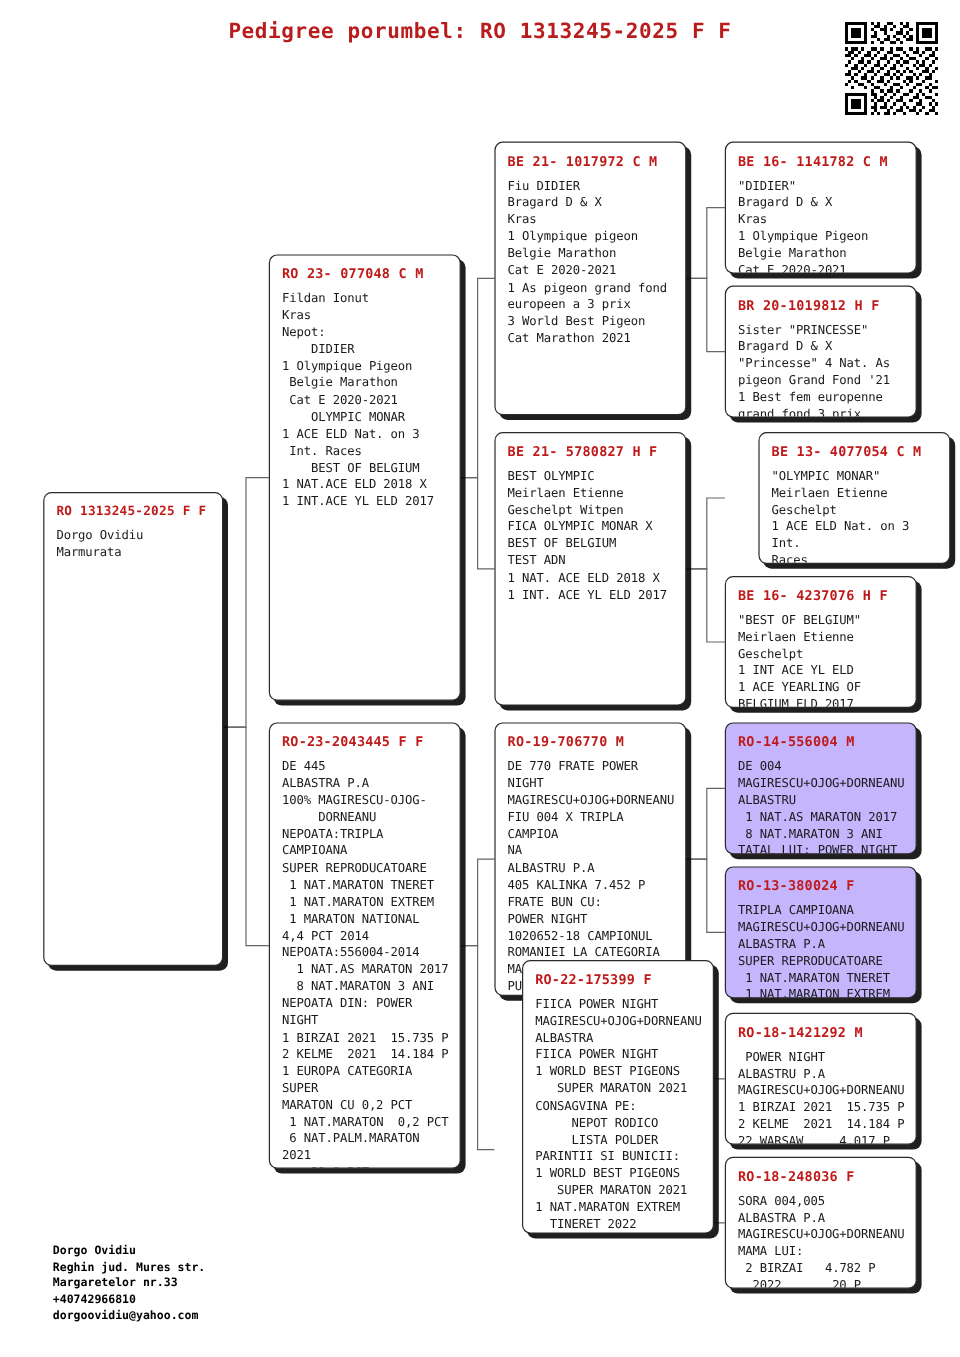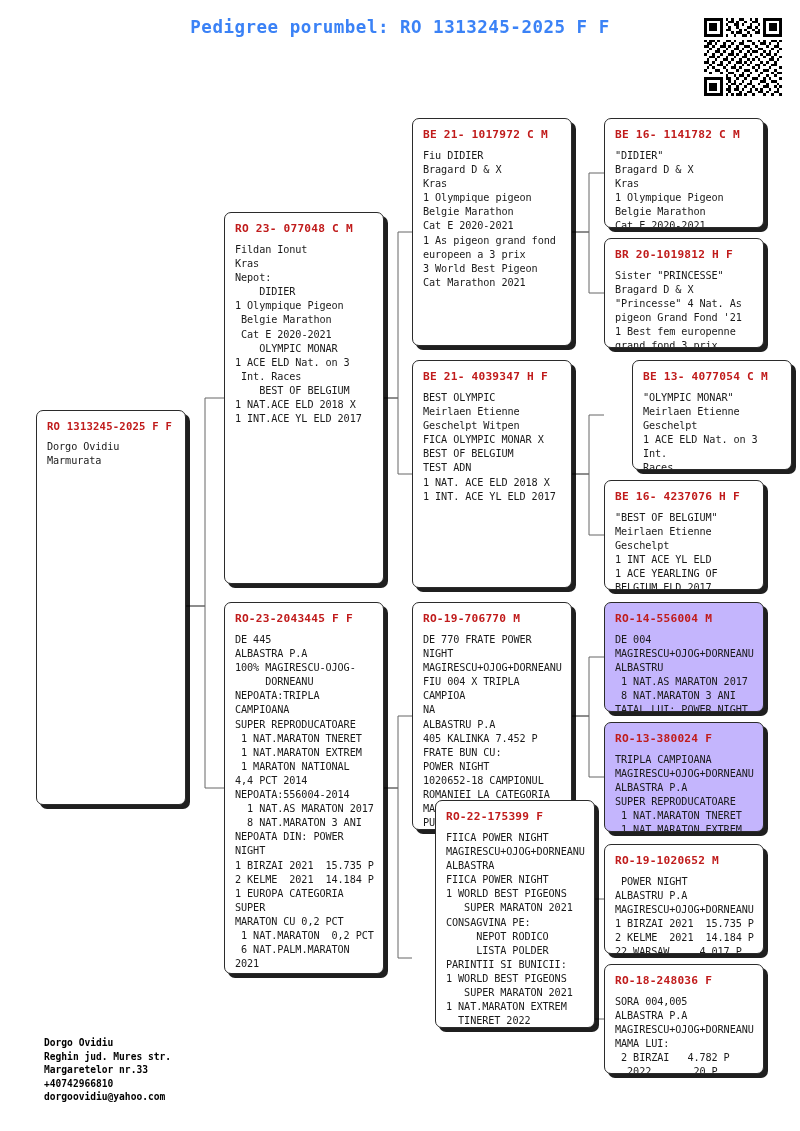--- a/index.html
+++ b/index.html
@@ -17,21 +17,21 @@
 
   
   #page-title {
     position: absolute;
     left: 0; top: 17px; width: 800px;
     text-align: center;
     font-family: "DejaVu Sans Mono", "Liberation Mono", monospace;
     font-weight: bold;
     font-size: 17.5px;
     letter-spacing: 0.5px;
-    color: #3b82f6;
+    color: #b91c1c;
   }
   #qr-code {
     position: absolute;
     right: 18px; top: 18px;
     width: 78px; height: 78px;
   }
   #qr-code svg { display:block; width:100%; height:100%; }
 
   
   #tree { position: absolute; left:0; top:0; width:800px; height:1131px; }
@@ -441,21 +441,21 @@
 Kras
 1 Olympique pigeon
 Belgie Marathon
 Cat E 2020-2021
 1 As pigeon grand fond
 europeen a 3 prix
 3 World Best Pigeon
 Cat Marathon 2021</span>
   </div>
   <div class="card" id="card-g2-sd">
-    <span class="ring">BE 21- 4039347 H F</span>
+    <span class="ring">BE 21- 5780827 H F</span>
     <span class="body">BEST OLYMPIC
 Meirlaen Etienne
 Geschelpt Witpen
 FICA OLYMPIC MONAR X
 BEST OF BELGIUM
 TEST ADN
 1 NAT. ACE ELD 2018 X
 1 INT. ACE YL ELD 2017</span>
   </div>
   <div class="card" id="card-g2-ds">
@@ -541,21 +541,21 @@
   <div class="card tint-orange" id="card-g3-dsd">
     <span class="ring">RO-13-380024 F</span>
     <span class="body">TRIPLA CAMPIOANA
 MAGIRESCU+OJOG+DORNEANU
 ALBASTRA P.A
 SUPER REPRODUCATOARE
  1 NAT.MARATON TNERET
  1 NAT.MARATON EXTREM</span>
   </div>
   <div class="card" id="card-g3-dds">
-    <span class="ring">RO-19-1020652 M</span>
+    <span class="ring">RO-18-1421292 M</span>
     <span class="body"> POWER NIGHT
 ALBASTRU P.A
 MAGIRESCU+OJOG+DORNEANU
 1 BIRZAI 2021  15.735 P
 2 KELME  2021  14.184 P
 22 WARSAW     4.017 P</span>
   </div>
   <div class="card" id="card-g3-ddd">
     <span class="ring">RO-18-248036 F</span>
     <span class="body">SORA 004,005

